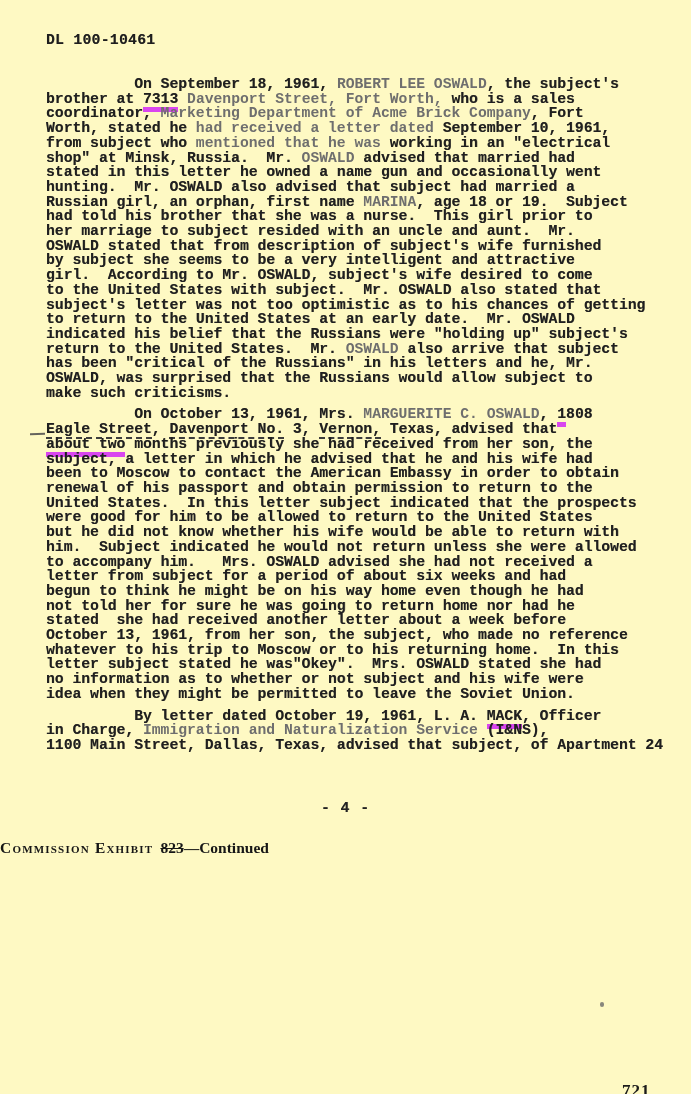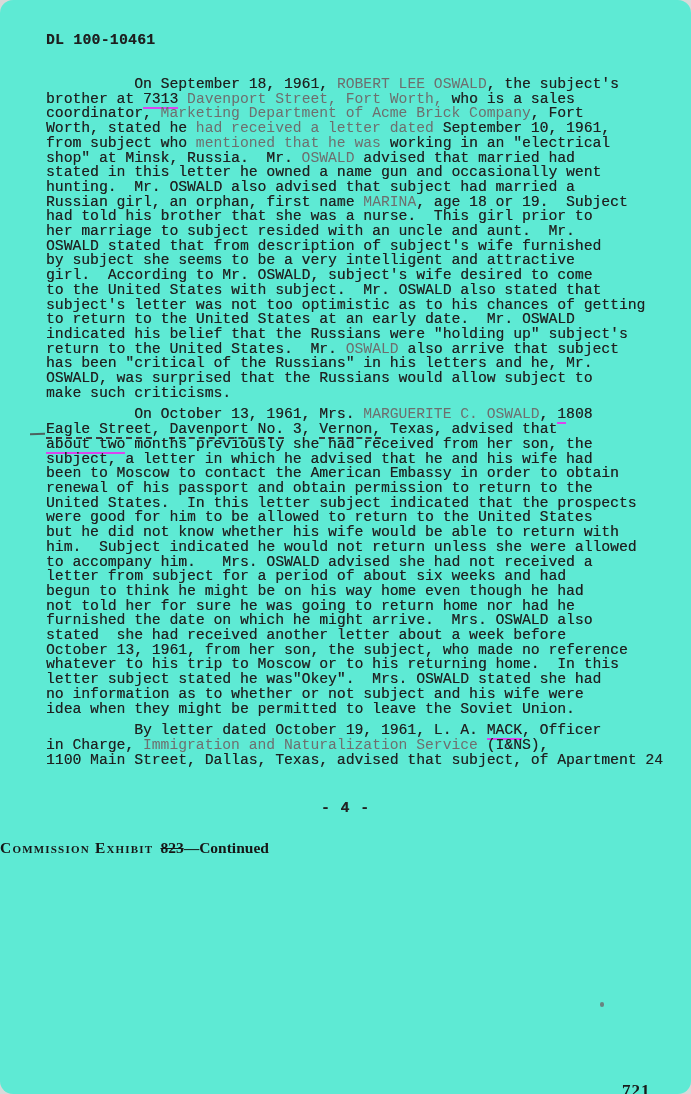--- a/index.html
+++ b/index.html
@@ -1,39 +1,38 @@
 <!DOCTYPE html>
 <html><head>
 <meta charset="utf-8">
 <style>
   html,body { margin:0; padding:0; background:#d9d9d9; }
   .page {
     position:relative;
     width:691px; height:1094px;
     margin:0 auto;
-    background:#5eead4;
+    background:#fef9c3;
     overflow:hidden;
     font-family:"Liberation Mono", monospace;
-    border-radius:13px;
   }
   .file-number {
     position:absolute; left:46px; top:32px;
     font-size:14.7px; font-weight:700; color:#1e1e1e; letter-spacing:.3px;
     text-shadow:.3px 0 0 rgba(25,25,25,.55);
   }
   .doc-body {
     position:absolute; left:46px; top:77px; width:630px;
-    font-size:14.7px; line-height:14.7px; font-weight:400; color:#1f1f1f;
+    font-size:14.7px; line-height:14.7px; font-weight:700; color:#1f1f1f;
     text-shadow:.3px 0 0 rgba(25,25,25,.55);
   }
   .para { margin:0 0 7px 0; }
   .line { white-space:pre; }
   .doc-body span.f { color:#6e6e6e; filter:blur(.35px); text-shadow:none; }
   .doc-body span.u { border-bottom:2px dashed #3d3d3d; }
-  .doc-body span.us { border-bottom:2px solid #d946ef; }
+  .doc-body span.us { border-bottom:5px solid #d946ef; }
   .page-num {
     position:absolute; left:0; right:0; top:800px; text-align:center;
     font-family:"Liberation Mono", monospace;
     font-size:14.7px; font-weight:700; color:#222; letter-spacing:1px;
     text-shadow:.3px 0 0 rgba(25,25,25,.5);
   }
   .exhibit {
     position:absolute; left:0; right:0; top:839px; text-align:left;
     font-family:"Liberation Serif", serif;
     font-size:15.5px; font-weight:700; color:#161616;
@@ -93,21 +92,20 @@
         <div class="line"><span>been to Moscow to contact the American Embassy in order to obtain</span></div>
         <div class="line"><span>renewal of his passport and obtain permission to return to the</span></div>
         <div class="line"><span>United States.  In this letter subject indicated that the prospects</span></div>
         <div class="line"><span>were good for him to be allowed to return to the United States</span></div>
         <div class="line"><span>but he did not know whether his wife would be able to return with</span></div>
         <div class="line"><span>him.  Subject indicated he would not return unless she were allowed</span></div>
         <div class="line"><span>to accompany him.   Mrs. OSWALD advised she had not received a</span></div>
         <div class="line"><span>letter from subject for a period of about six weeks and had</span></div>
         <div class="line"><span>begun to think he might be on his way home even though he had</span></div>
         <div class="line"><span>not told her for sure he was going to return home nor had he</span></div>
-        <div class="line"><span>furnished the date on which he might arrive.  Mrs. OSWALD also</span></div>
         <div class="line"><span>stated  she had received another letter about a week before</span></div>
         <div class="line"><span>October 13, 1961, from her son, the subject, who made no reference</span></div>
         <div class="line"><span>whatever to his trip to Moscow or to his returning home.  In this</span></div>
         <div class="line"><span>letter subject stated he was"Okey".  Mrs. OSWALD stated she had</span></div>
         <div class="line"><span>no information as to whether or not subject and his wife were</span></div>
         <div class="line"><span>idea when they might be permitted to leave the Soviet Union.</span></div>
       </div>
       <div class="para">
         <div class="line"><span>          By letter dated October 19, 1961, L. A. </span><span class="us">MACK</span><span>, Officer</span></div>
         <div class="line"><span>in Charge, </span><span class="f">Immigration and Naturalization Service</span><span> (I&amp;NS),</span></div>

